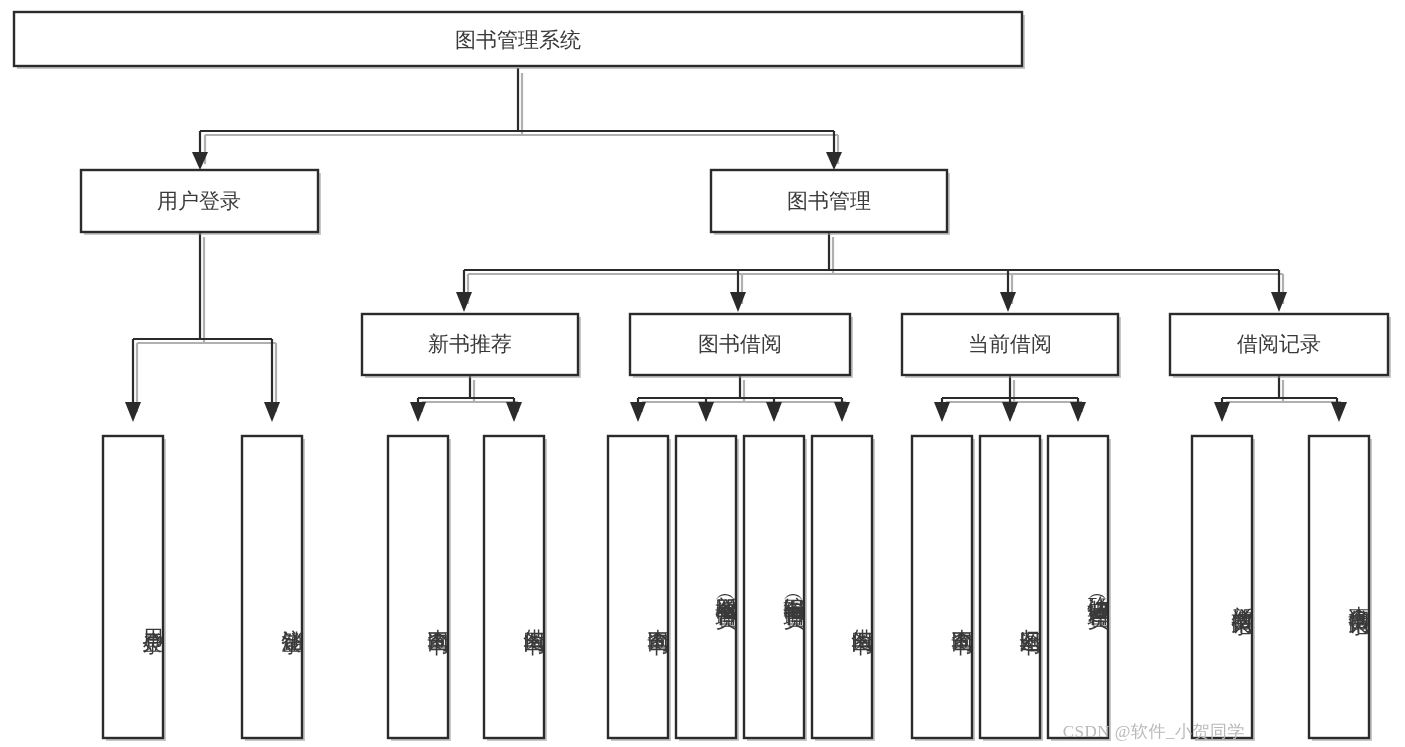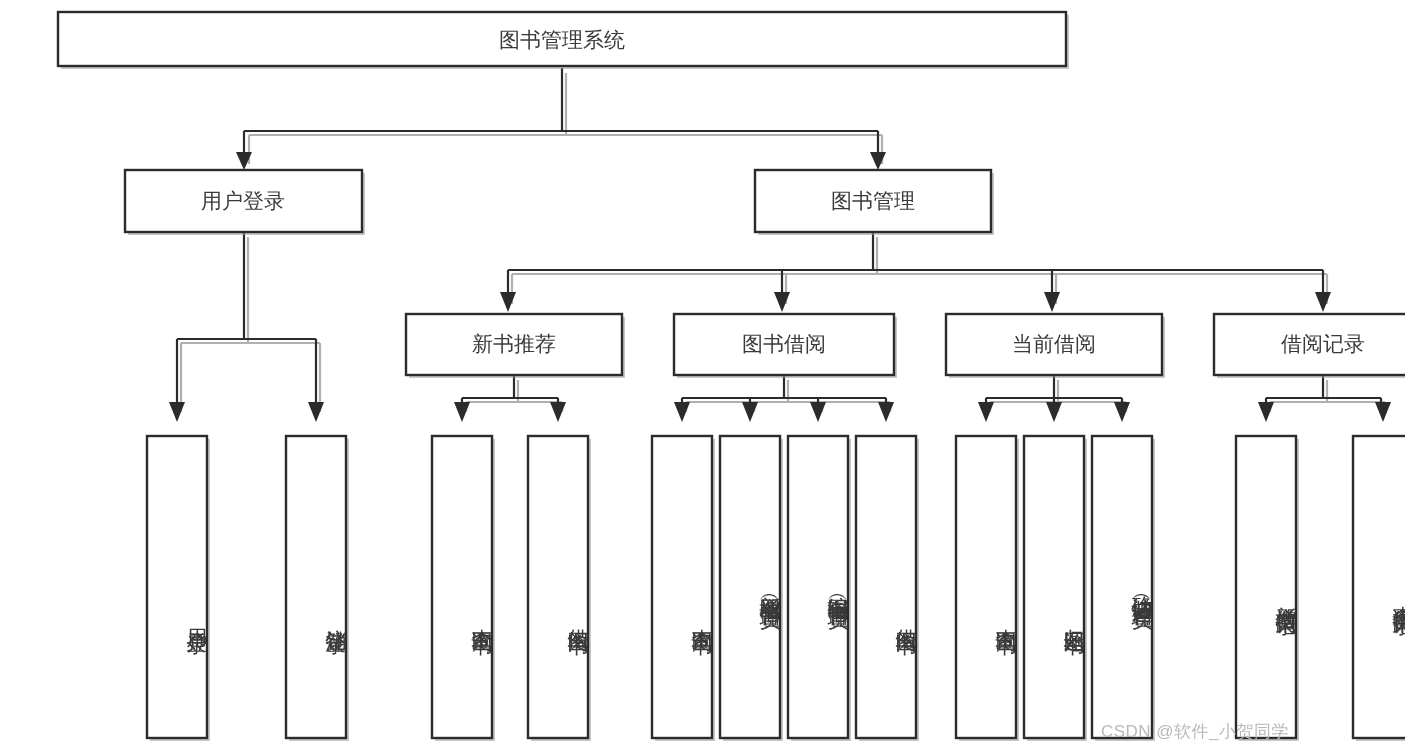--- a/index.html
+++ b/index.html
@@ -11,21 +11,20 @@
     width: 1405px;
     height: 747px;
     font-family: "DejaVu Sans", "Liberation Sans", sans-serif;
     overflow: hidden;
   }
   #diagram-root {
     position: relative;
     width: 1253px;
     height: 747px;
     background: #ffffff;
-    margin-left: 44px;
   }
   svg#flow-svg {
     position: absolute;
     left: 0;
     top: 0;
     width: 1405px;
     height: 747px;
   }
   .node-box {
     fill: #ffffff;
@@ -70,21 +69,21 @@
     display: flex;
     align-items: flex-start;
     justify-content: center;
     white-space: nowrap;
     pointer-events: none;
   }
   .watermark {
     position: absolute;
     right: 8px;
     bottom: 4px;
-    font-family: Liberation Sans, sans-serif;
+    font-family: Liberation Serif, serif;
     font-size: 17px;
     color: #b9b9b9;
     letter-spacing: 0.5px;
     white-space: nowrap;
   }
 </style>
 </head>
 <body>
 
 <div id="diagram-root">

